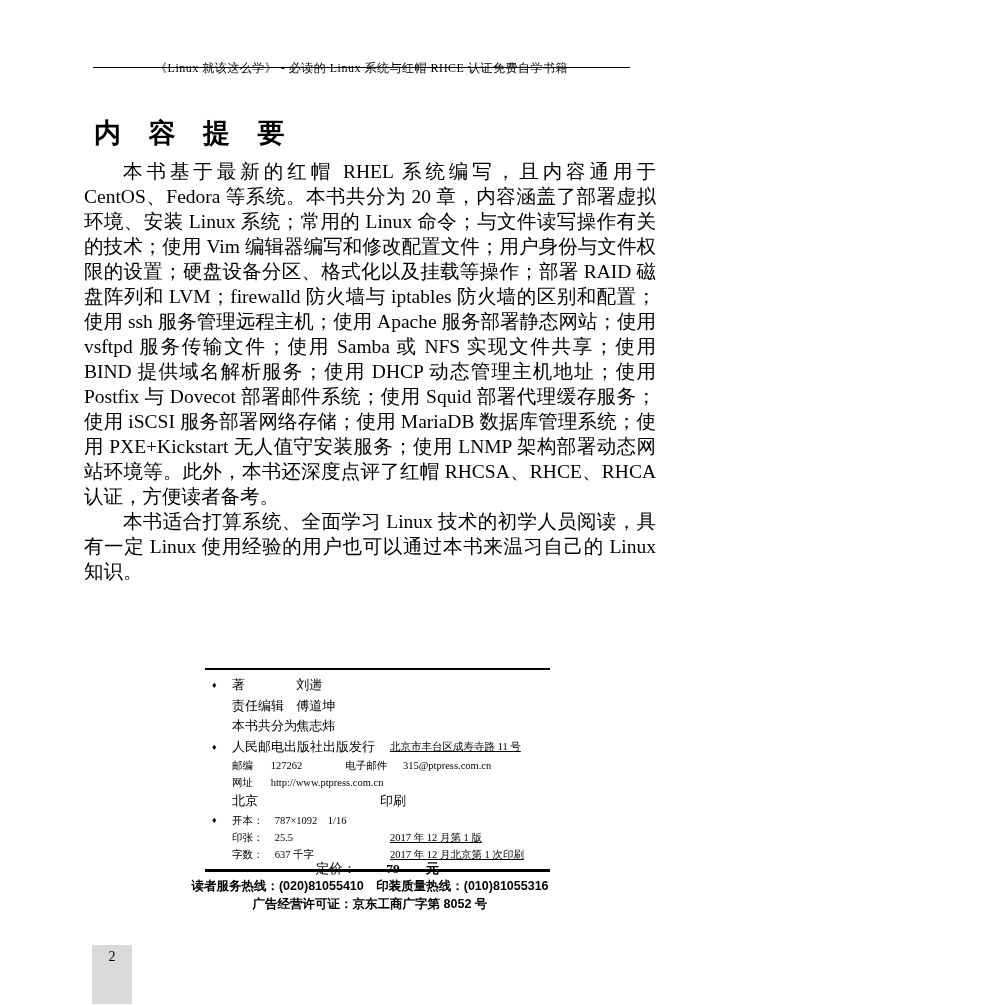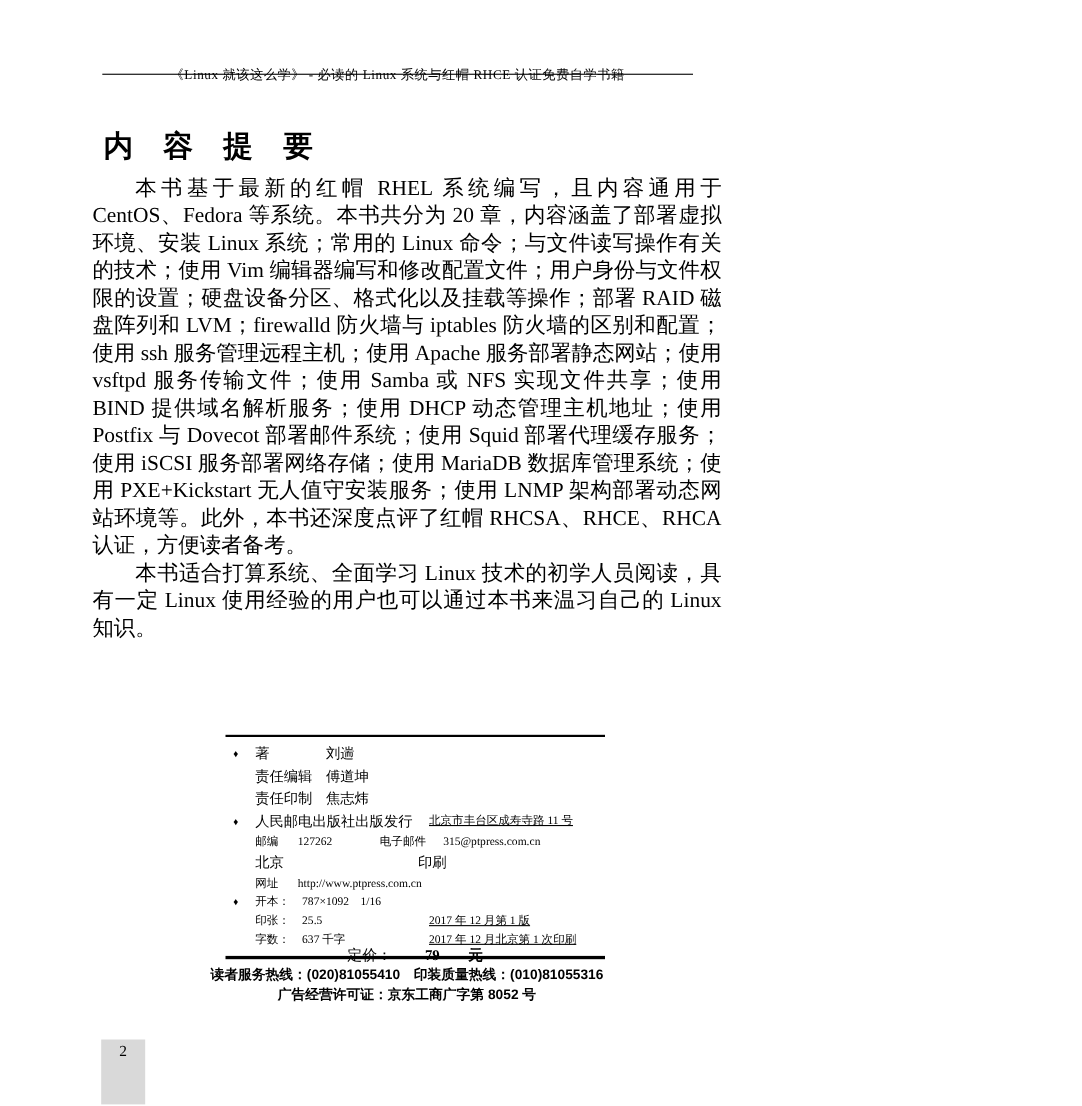--- a/index.html
+++ b/index.html
@@ -129,42 +129,42 @@
     <div class="c-row big">
       <span class="c-bullet">♦</span>
       <span class="c-label">著</span>
       <span>刘遄</span>
     </div>
     <div class="c-row big">
       <span class="c-label">责任编辑</span>
       <span>傅道坤</span>
     </div>
     <div class="c-row big">
-      <span class="c-label">责任印制</span>
+      <span class="c-label">本书共分为</span>
       <span>焦志炜</span>
     </div>
 
     <div class="c-row big">
       <span class="c-bullet">♦</span>
       <span>人民邮电出版社出版发行</span>
       <span class="c-col2">北京市丰台区成寿寺路 11 号</span>
     </div>
     <div class="c-row">
       <span class="c-label-s">邮编</span>
       <span class="c-val-w">127262</span>
       <span class="c-label-e">电子邮件</span>
       <span>315@ptpress.com.cn</span>
     </div>
+    <div class="c-row">
+      <span class="c-label-s">网址</span>
+      <span>http://www.ptpress.com.cn</span>
+    </div>
     <div class="c-row big">
       <span>北京</span>
       <span class="c-col2b">印刷</span>
-    </div>
-    <div class="c-row">
-      <span class="c-label-s">网址</span>
-      <span>http://www.ptpress.com.cn</span>
     </div>
 
     <div class="c-row">
       <span class="c-bullet">♦</span>
       <span class="c-label-m">开本：</span>
       <span>787×1092　1/16</span>
     </div>
     <div class="c-row">
       <span class="c-label-m">印张：</span>
       <span>25.5</span>

